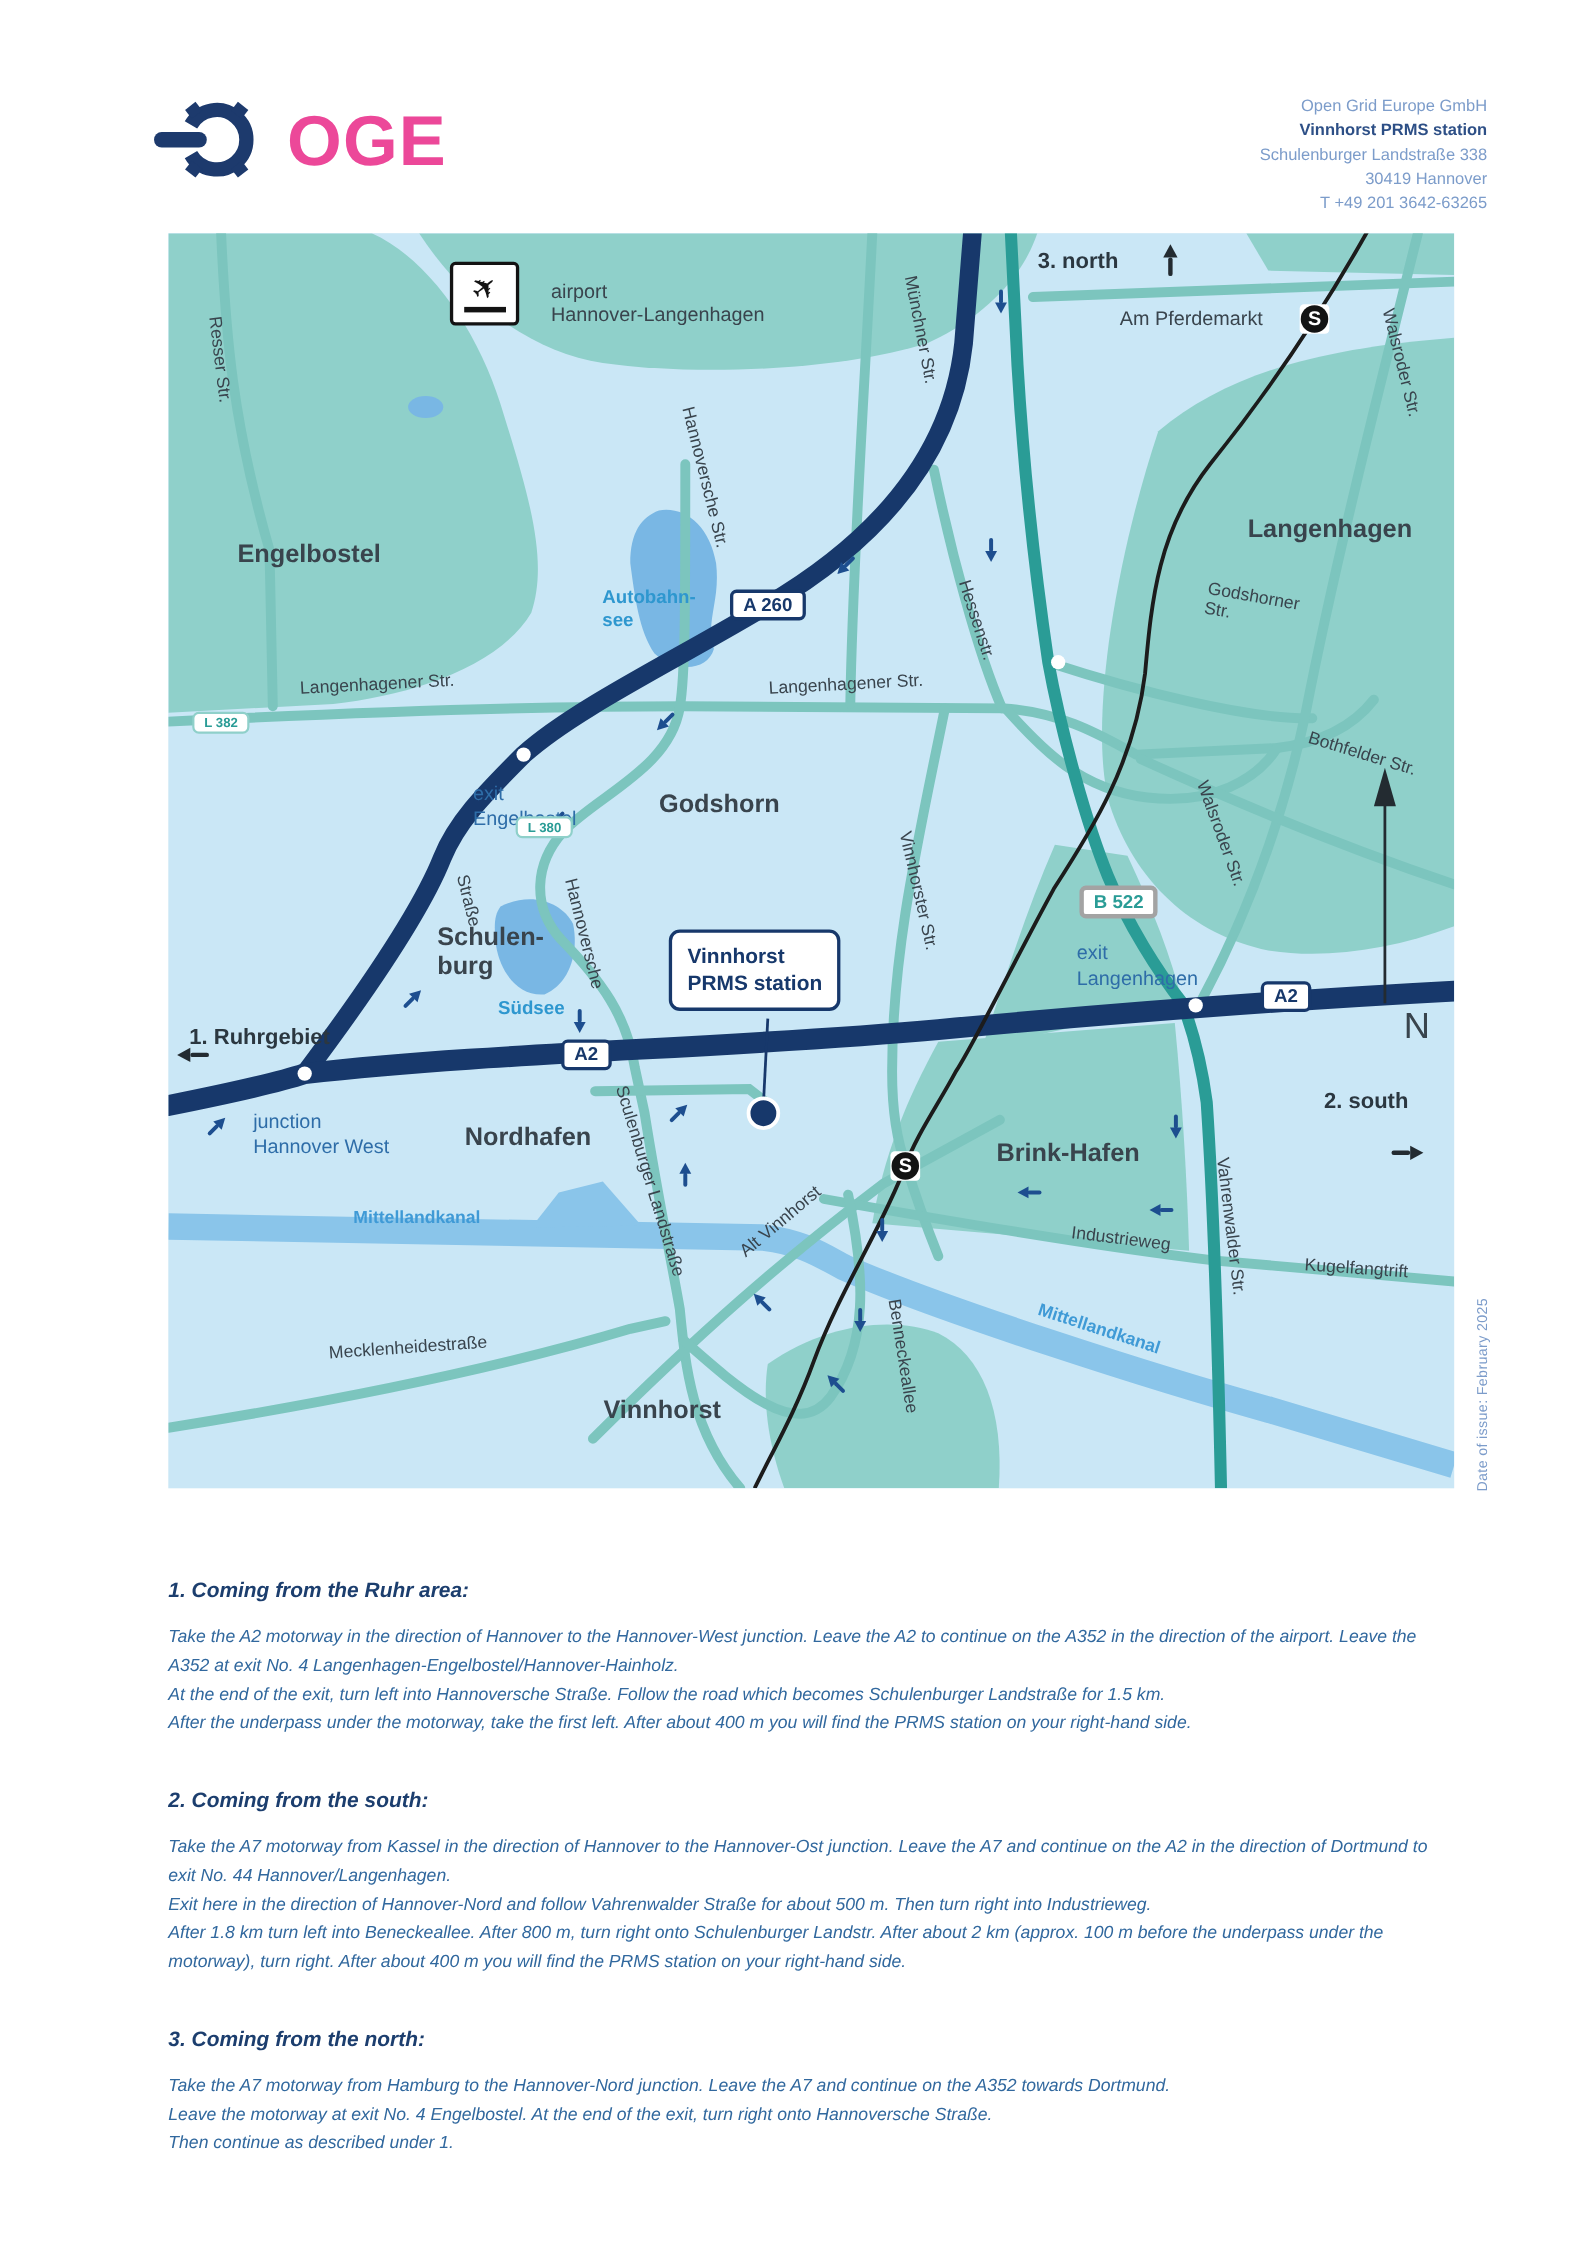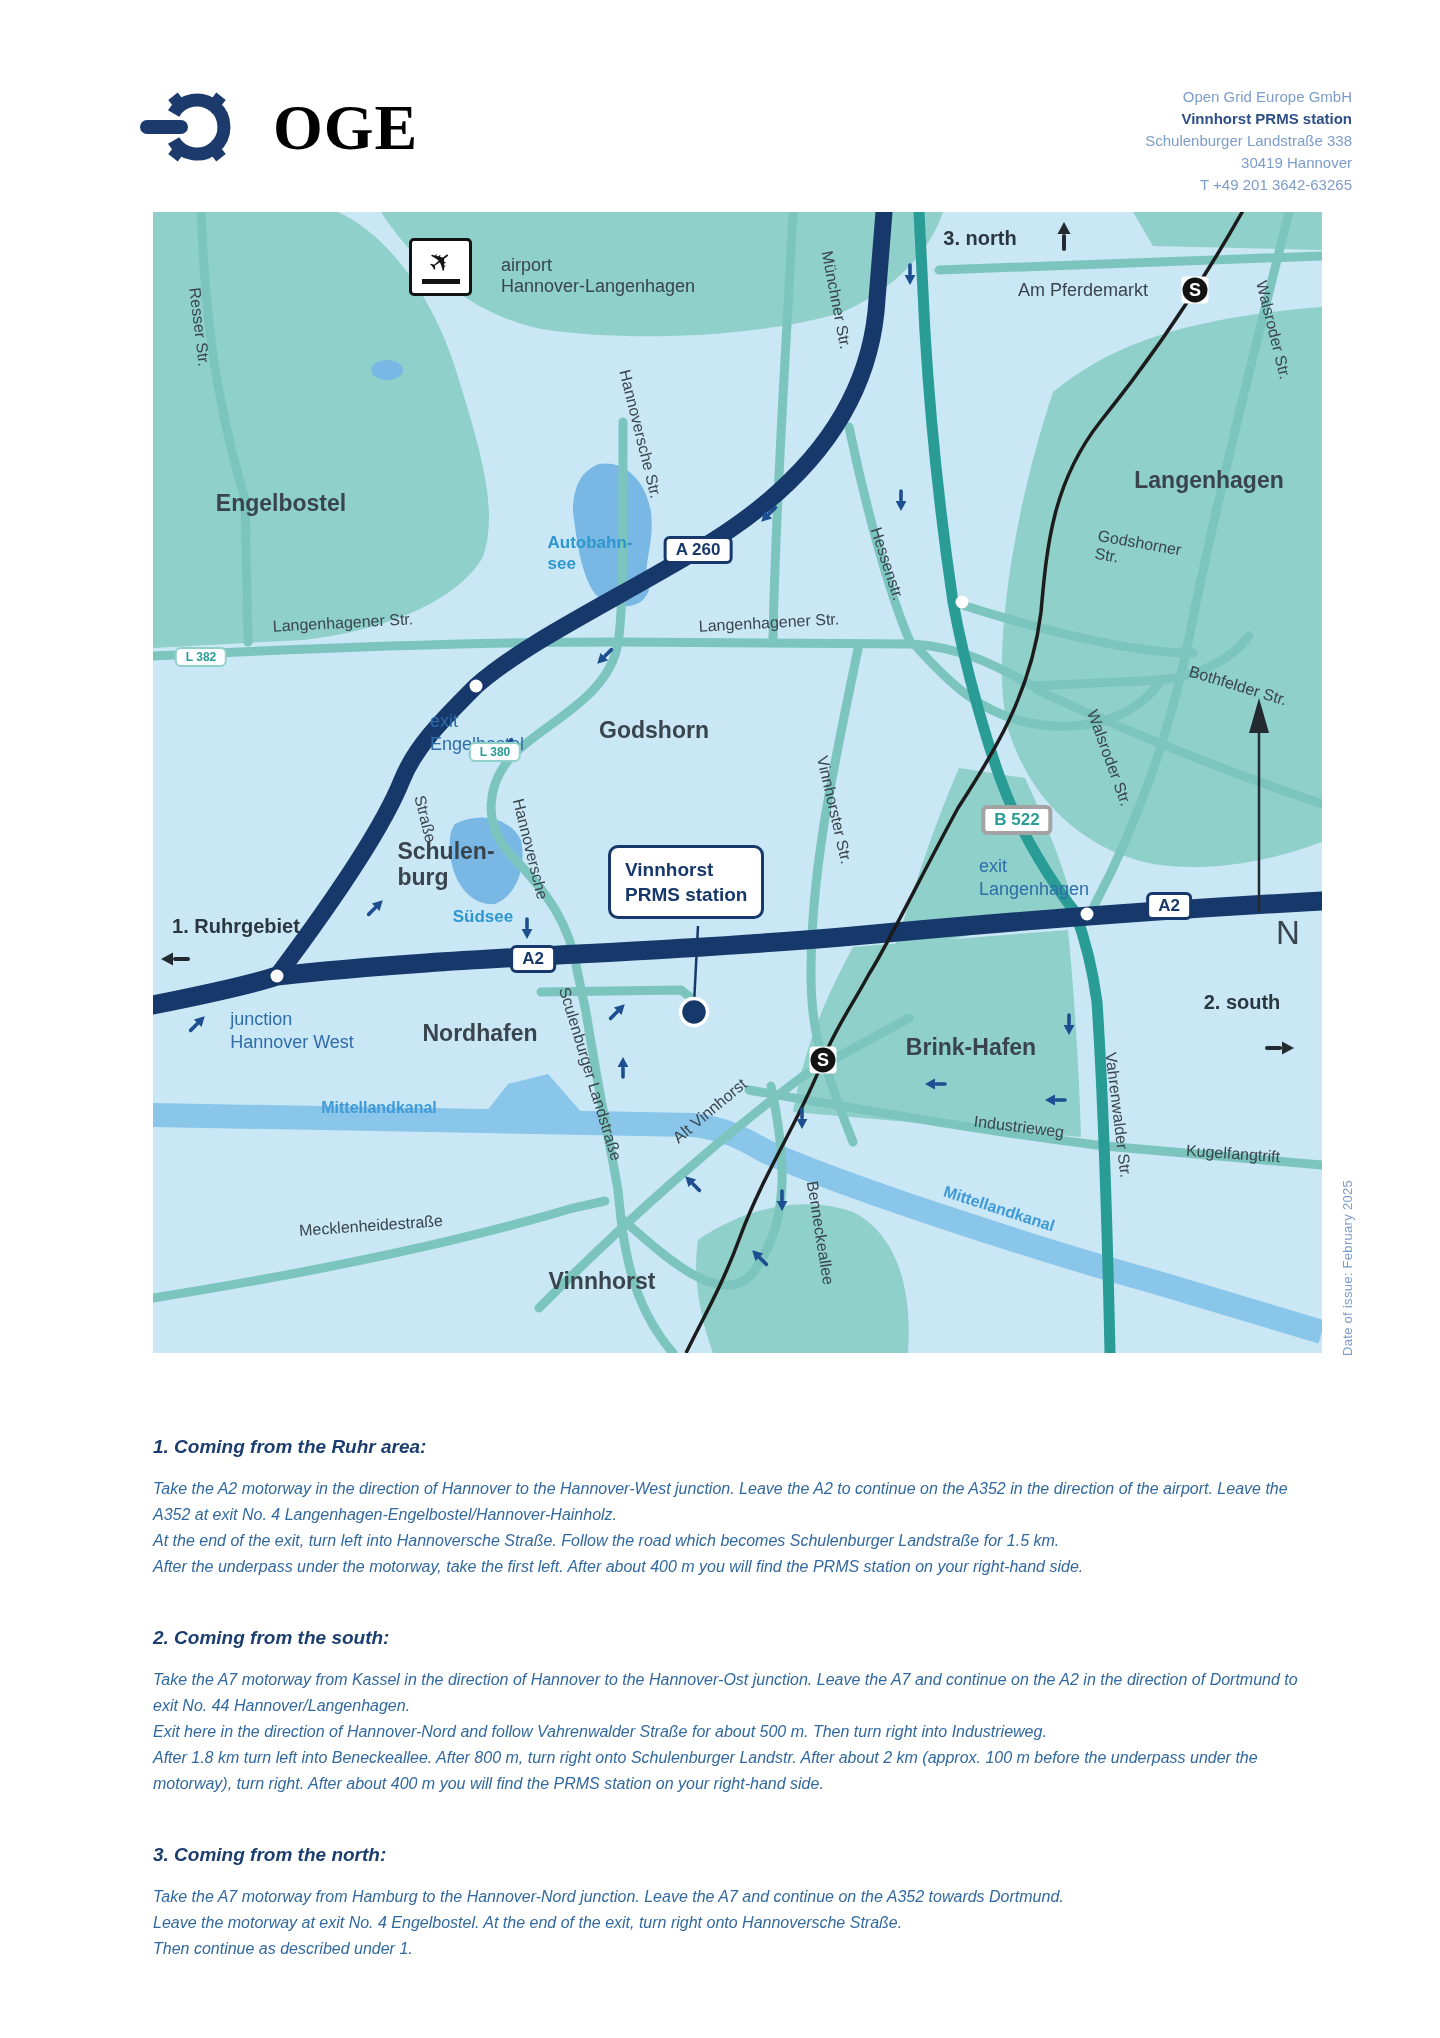--- a/index.html
+++ b/index.html
@@ -1,21 +1,21 @@
 <!DOCTYPE html>
 <html><head>
 <meta charset="utf-8">
 <style>
   html,body{margin:0;padding:0;}
   .page{position:relative;width:1440px;height:2038px;background:#ffffff;
         font-family:"Liberation Sans",sans-serif;overflow:hidden;}
 
   
   .logo{position:absolute;left:140px;top:84px;display:flex;align-items:center;}
-  .logo-text{margin-left:36px;font-size:64px;font-weight:bold;letter-spacing:1px;color:#000000;font-family:Liberation Serif, serif;}
+  .logo-text{margin-left:24px;font-size:64px;font-weight:bold;letter-spacing:1px;color:#ec4899;}
   .address{position:absolute;right:88px;top:86px;text-align:right;font-size:15px;line-height:22px;color:#7c9cca;}
   .address .bold{font-weight:bold;color:#2d4f86;}
 
   
   .map{position:absolute;left:153px;top:212px;width:1169px;height:1141px;background:#cae7f6;overflow:hidden;}
   .map svg.base{position:absolute;left:0;top:0;}
   .map-overlay{position:absolute;left:0;top:0;width:100%;height:100%;}
   .map-label{position:absolute;white-space:pre;text-align:left;}
   .lab-street{font-size:16px;color:#39444d;}
   .lab-street-lg{font-size:18px;color:#39444d;}
@@ -266,21 +266,21 @@
         <div class="map-label lab-street" style="left: 985px; top: 340px; transform: translate(-50%, -50%) rotate(10deg);">Godshorner
 Str.</div>
         <div class="map-label lab-place" style="left: 1056px; top: 268px; transform: translate(-50%, -50%) rotate(0deg);">Langenhagen</div>
         <div class="map-label lab-street" style="left: 956px; top: 546px; transform: translate(-50%, -50%) rotate(70deg);">Walsroder Str.</div>
         <div class="map-label lab-street" style="left: 1085px; top: 474px; transform: translate(-50%, -50%) rotate(17deg);">Bothfelder Str.</div>
         <div class="map-label lab-place" style="left: 501px; top: 518px; transform: translate(-50%, -50%) rotate(0deg);">Godshorn</div>
         <div class="map-label lab-street" style="left: 681px; top: 598px; transform: translate(-50%, -50%) rotate(77deg);">Vinnhorster Str.</div>
         <div class="map-label lab-place" style="left: 293px; top: 652px; transform: translate(-50%, -50%) rotate(0deg);">Schulen-
 burg</div>
         <div class="map-label lab-lake" style="left: 330px; top: 704px; transform: translate(-50%, -50%) rotate(0deg);">Südsee</div>
-        <div class="map-label lab-dir" style="left: 83px; top: 714px; transform: translate(-50%, -50%) rotate(0deg);">1. Ruhrgebiet</div>
+        <div class="map-label lab-dir" style="left: 83px; top: 732px; transform: translate(-50%, -50%) rotate(0deg);">1. Ruhrgebiet</div>
         <div class="map-label lab-blue" style="left: 881px; top: 666px; transform: translate(-50%, -50%) rotate(0deg);">exit
 Langenhagen</div>
         <div class="map-label lab-blue" style="left: 139px; top: 819px; transform: translate(-50%, -50%) rotate(0deg);">junction
 Hannover West</div>
         <div class="map-label lab-place" style="left: 327px; top: 821px; transform: translate(-50%, -50%) rotate(0deg);">Nordhafen</div>
         <div class="map-label lab-place" style="left: 818px; top: 835px; transform: translate(-50%, -50%) rotate(0deg);">Brink-Hafen</div>
         <div class="map-label lab-dir" style="left: 1089px; top: 790px; transform: translate(-50%, -50%) rotate(0deg);">2. south</div>
         <div class="map-label lab-street" style="left: 965px; top: 903px; transform: translate(-50%, -50%) rotate(83deg);">Vahrenwalder Str.</div>
         <div class="map-label lab-street" style="left: 272px; top: 607px; transform: translate(-50%, -50%) rotate(76deg);">Straße</div>
         <div class="map-label lab-street" style="left: 377px; top: 637px; transform: translate(-50%, -50%) rotate(76deg);">Hannoversche</div>

